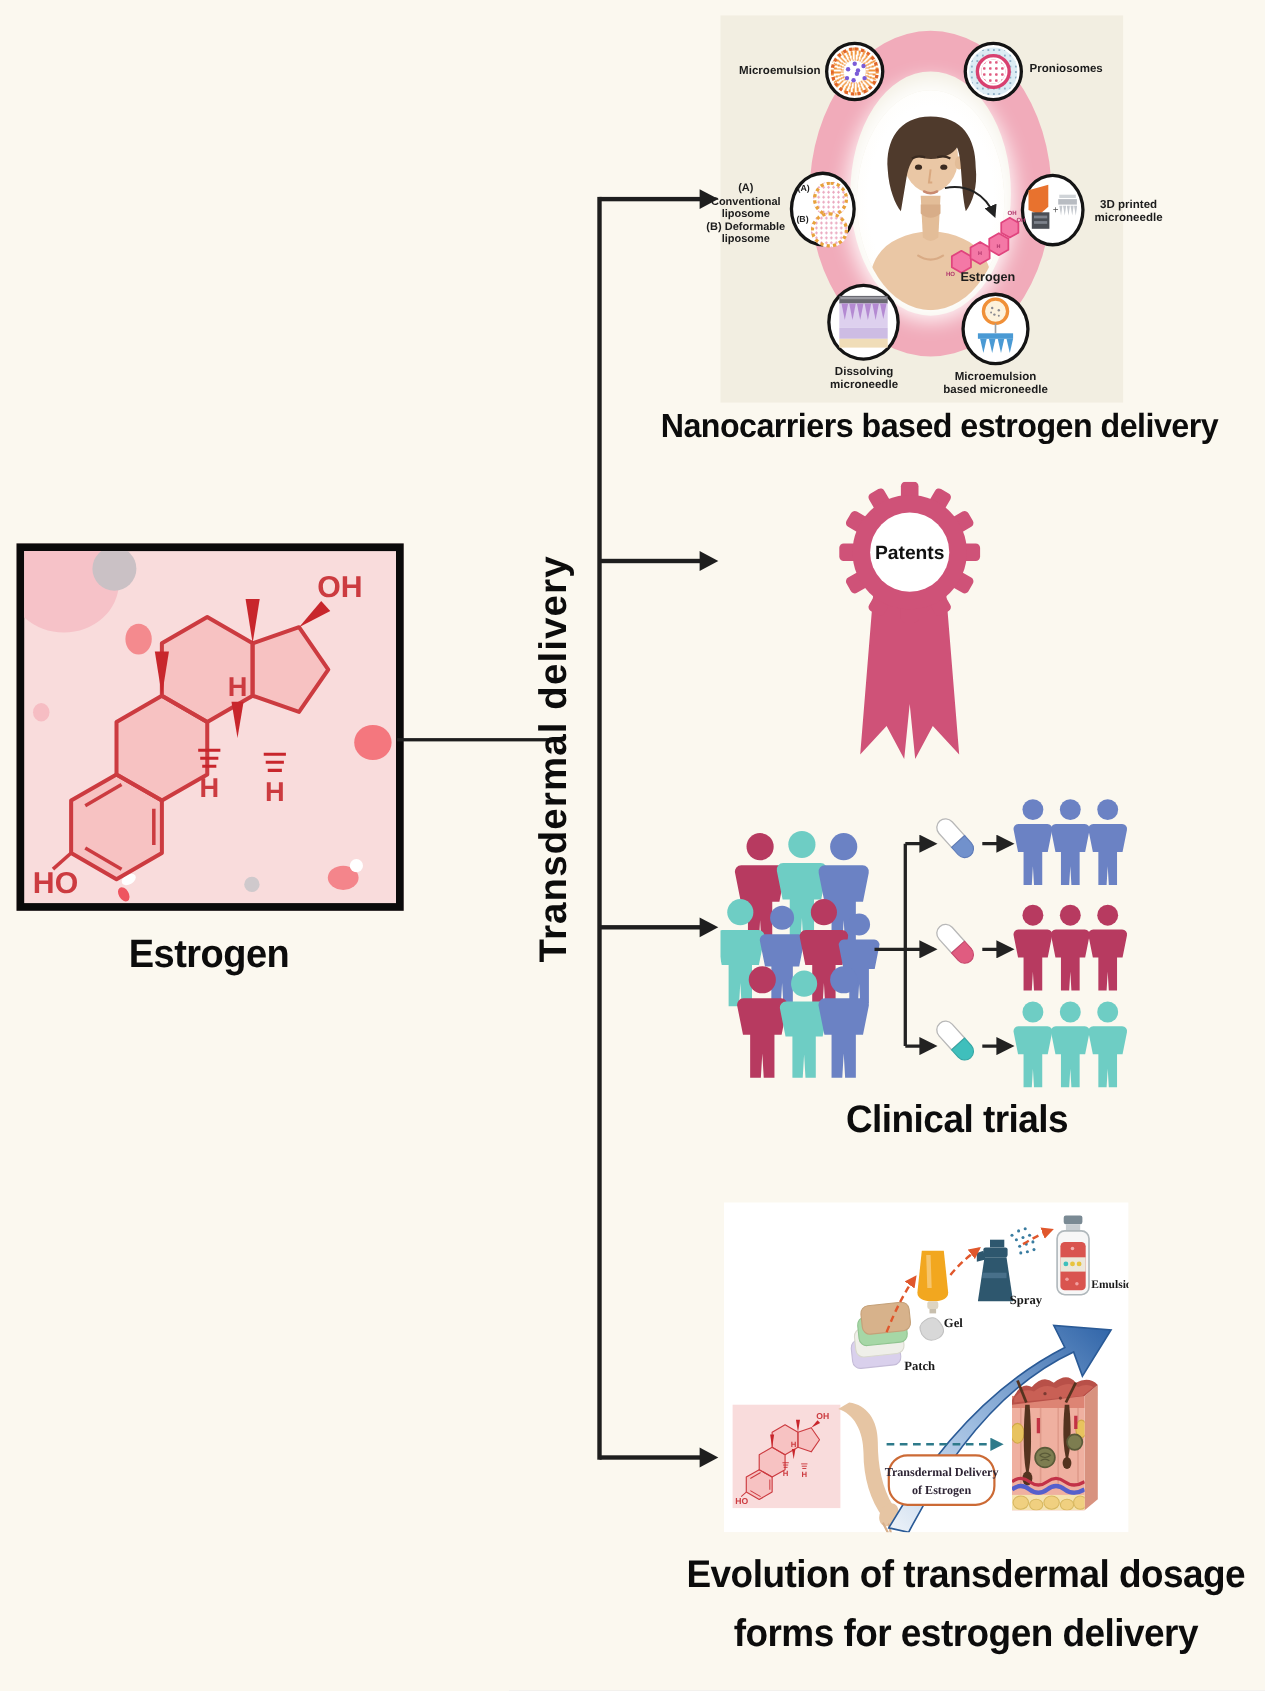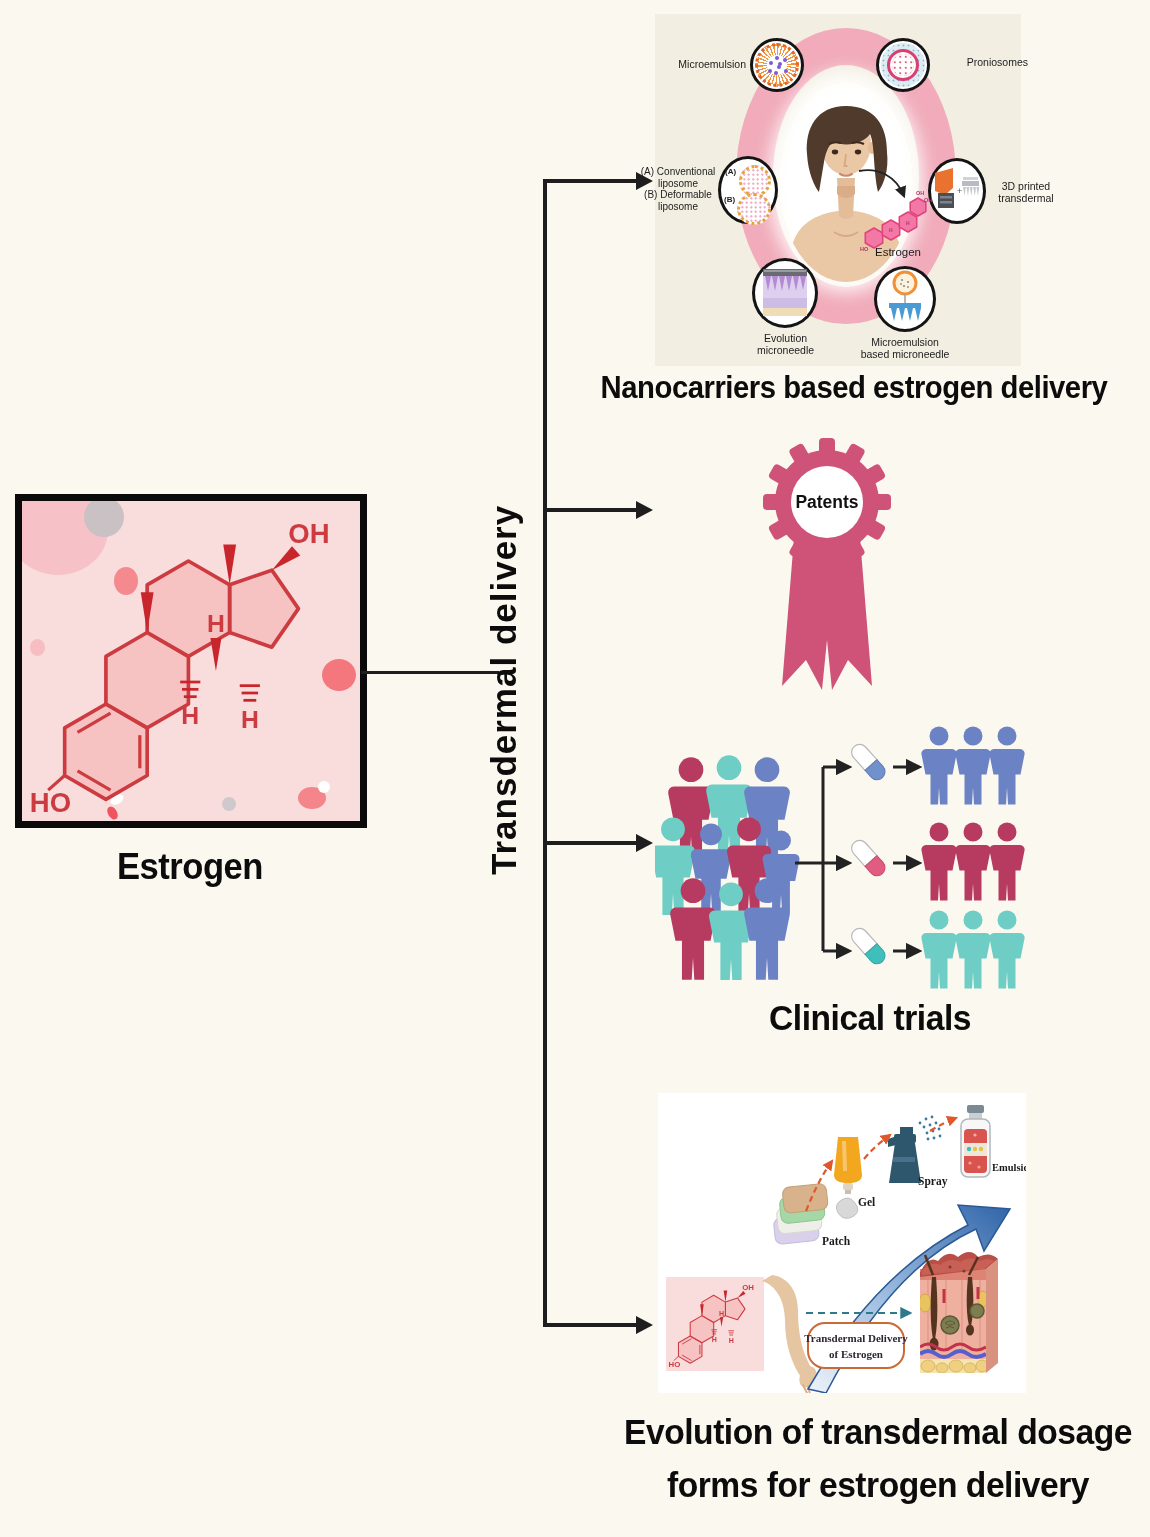--- a/index.html
+++ b/index.html
@@ -1,21 +1,21 @@
 <!DOCTYPE html>
 <html><head>
 <meta charset="utf-8">
 <style>
   html,body{margin:0;padding:0;background:#e8e8e8}
   #fig{position:relative;width:1150px;height:1537px;background:#fbf8ef;overflow:hidden;
        font-family:"Liberation Sans",sans-serif;color:#111}
   .cap{position:absolute;font-weight:bold;color:#0c0c0c;text-align:center;
        letter-spacing:-.5px;transform:scaleX(.96);transform-origin:center}
   .pre{white-space:pre-line}
-  .lbl{position:absolute;font-weight:normal;color:#1c1c1c;font-size:10.5px;line-height:1.15;text-align:center}
+  .lbl{position:absolute;font-weight:bold;color:#1c1c1c;font-size:10.5px;line-height:1.15;text-align:center}
   .line{position:absolute;background:#1e1e1e}
   .ahead{position:absolute;width:0;height:0;border-top:9px solid transparent;
          border-bottom:9px solid transparent;border-left:17px solid #1e1e1e}
   
   #nanopanel{position:absolute;left:655px;top:14px;width:366px;height:352px;background:#f2eee1}
   #ring{position:absolute;left:736px;top:28px;width:220px;height:296px;border:37px solid #f1abba;
         border-radius:50%;box-sizing:border-box}
   #glow{position:absolute;left:779px;top:82px;width:134px;height:200px;border-radius:50%;
         background:radial-gradient(ellipse at center,#ffffff 60%,#fdfaf2 100%);
         box-shadow:0 0 18px 10px rgba(255,255,255,.9);overflow:hidden}
@@ -208,28 +208,28 @@
       <text x="56" y="5">OH</text>
         <text x="64" y="12">OH</text>
         <text x="0" y="61">HO</text>
       <text x="29" y="42" font-size="5">H</text>
         <text x="46" y="35" font-size="5">H</text>
     </g>
   </svg>
   <div class="lbl" style="left:856px;top:246px;width:84px;font-size:11.5px">Estrogen</div>
 
   <div class="lbl" style="left:664px;top:58px;width:82px;text-align:right">Microemulsion</div>
-  <div class="lbl" style="left:936px;top:56px;width:92px;text-align:right">Proniosomes</div>
+  <div class="lbl" style="left:936px;top:56px;width:92px;text-align:left">Proniosomes</div>
   <div class="lbl pre" style="left:640px;top:166px;width:76px;font-size:10px">(A) Conventional
 liposome
 (B)  Deformable
 liposome</div>
   <div class="lbl pre" style="left:990px;top:180px;width:72px">3D printed
-transdermal</div>
-  <div class="lbl pre" style="left:738px;top:332px;width:95px">Evolution
+microneedle</div>
+  <div class="lbl pre" style="left:738px;top:332px;width:95px">Dissolving
 microneedle</div>
   <div class="lbl pre" style="left:840px;top:336px;width:130px">Microemulsion
 based microneedle</div>
 
   <div class="cap pre" style="left:560px;top:370px;width:588px;font-size:30.5px">Nanocarriers based estrogen delivery</div>
 
   <div id="estrobox">
     <div class="blob" style="left:-14px;top:-16px;width:100px;height:90px;background:#f6c2c8"></div>
     <div class="blob" style="left:62px;top:-4px;width:40px;height:40px;background:#cac1c5"></div>
     <div class="blob" style="left:92px;top:66px;width:24px;height:28px;background:#f48a8e"></div>

